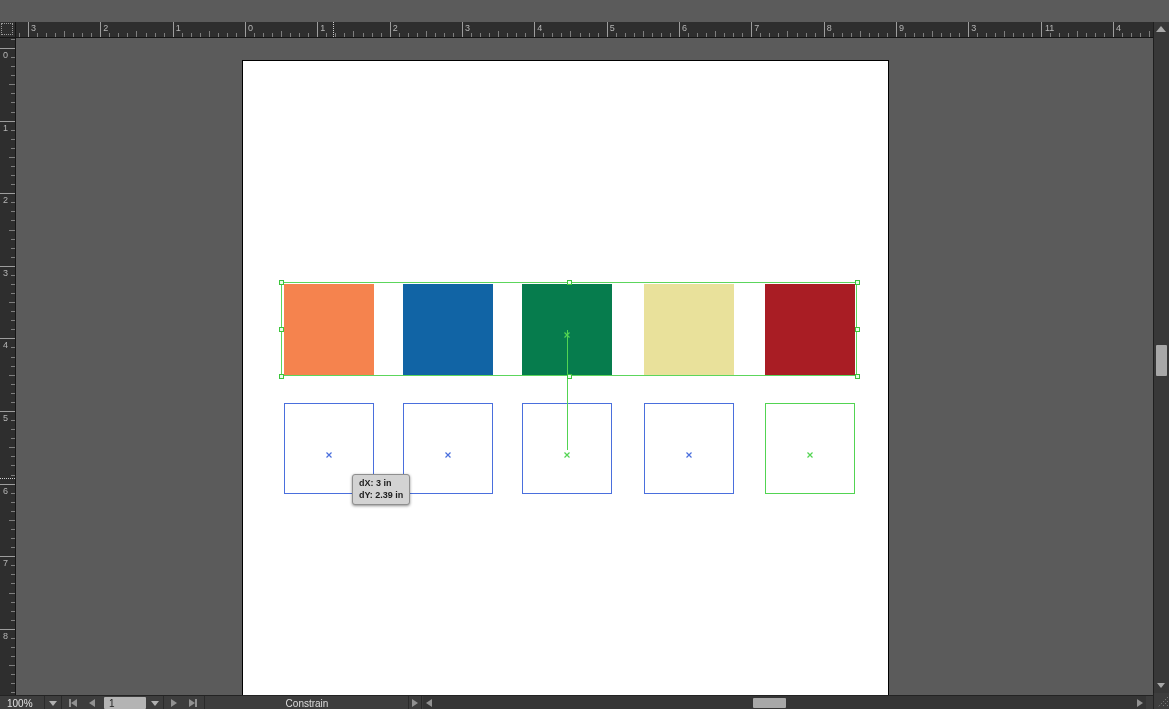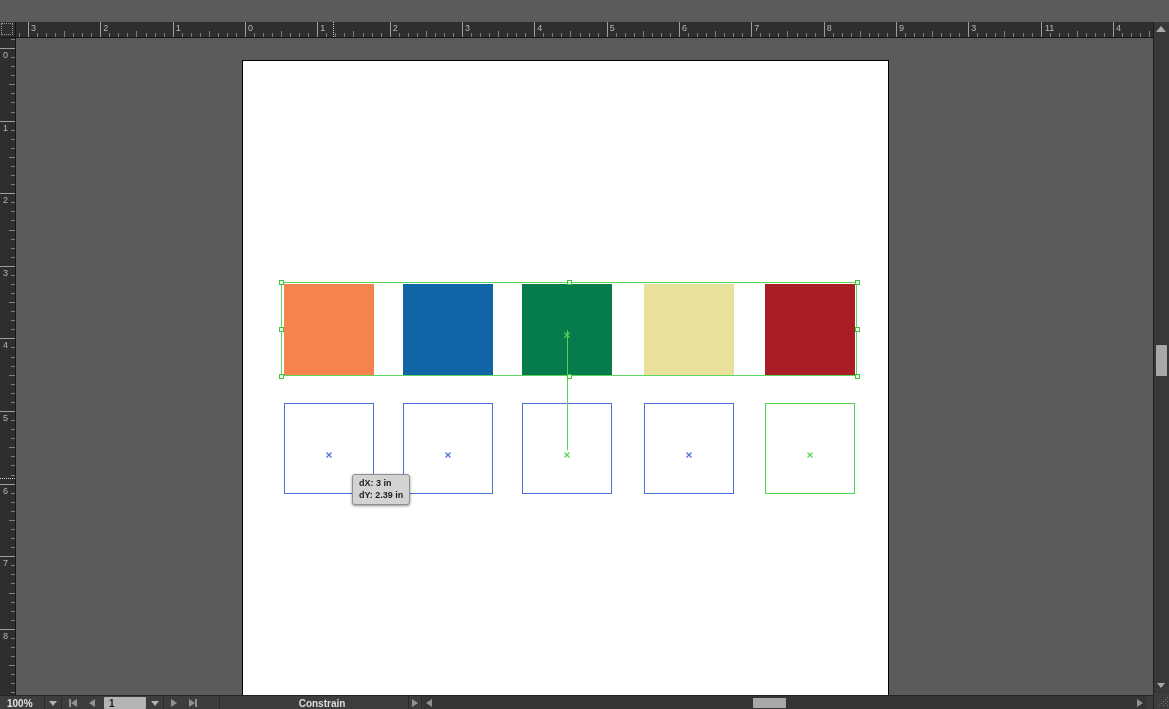--- a/index.html
+++ b/index.html
@@ -48,32 +48,32 @@
   .xmark{position:absolute;}
 
   
   .tooltip{position:absolute;background:#d3d3d3;border:1px solid #8f8f8f;border-radius:3px;
     box-shadow:0 1px 3px rgba(0,0,0,.45);padding:2px 6px 3px 6px;font-size:9px;font-weight:bold;
     color:#1c1c1c;line-height:12px;white-space:nowrap;}
 
   
   .statusbar{position:absolute;left:0;top:695px;width:1153px;height:14px;background:#3d3d3d;
     border-top:1px solid #232323;box-sizing:border-box;color:#cfcfcf;font-size:10px;}
-  .sb-seg{position:absolute;top:0;height:14px;display:flex;align-items:center;box-sizing:border-box;font-weight:bold;}
+  .sb-seg{position:absolute;top:0;height:14px;display:flex;align-items:center;box-sizing:border-box;}
   .sb-zoom{left:0;width:44px;padding-left:7px;color:#e2e2e2;}
   .sb-zoom-drop{left:44px;width:18px;justify-content:center;border-left:1px solid #2a2a2a;border-right:1px solid #2a2a2a;}
   .sb-btn{justify-content:center;cursor:default;}
   .sb-first{left:64px;width:18px;}
   .sb-prev{left:83px;width:18px;}
   .sb-pagefield{left:104px;width:42px;top:1px;height:12px;background:#b4b4b4;border-radius:1px;
     color:#1d1d1d;padding-left:5px;}
   .sb-page-drop{left:147px;width:17px;justify-content:center;border-right:1px solid #2a2a2a;}
   .sb-next{left:165px;width:18px;}
   .sb-last{left:184px;width:18px;}
-  .sb-status{left:219px;width:205px;justify-content:center;border-left:1px solid #2a2a2a;color:#dddddd;}
+  .sb-status{left:204px;width:205px;justify-content:center;border-left:1px solid #2a2a2a;color:#dddddd;}
   .sb-expand{left:408px;width:14px;justify-content:center;border-left:1px solid #2a2a2a;border-right:1px solid #2a2a2a;}
   .tri{width:0;height:0;display:inline-block;}
   .tri-left{border-top:4px solid transparent;border-bottom:4px solid transparent;border-right:6px solid #919191;}
   .tri-right{border-top:4px solid transparent;border-bottom:4px solid transparent;border-left:6px solid #919191;}
   .tri-down{border-left:4px solid transparent;border-right:4px solid transparent;border-top:5px solid #b0b0b0;}
   .tri-up{border-left:5px solid transparent;border-right:5px solid transparent;border-bottom:6px solid #a8a8a8;}
   .tri-bar{display:inline-block;width:1.5px;height:8px;background:#919191;}
 
   
   .hscroll{position:absolute;left:423px;top:695px;width:723px;height:14px;background:#353535;

